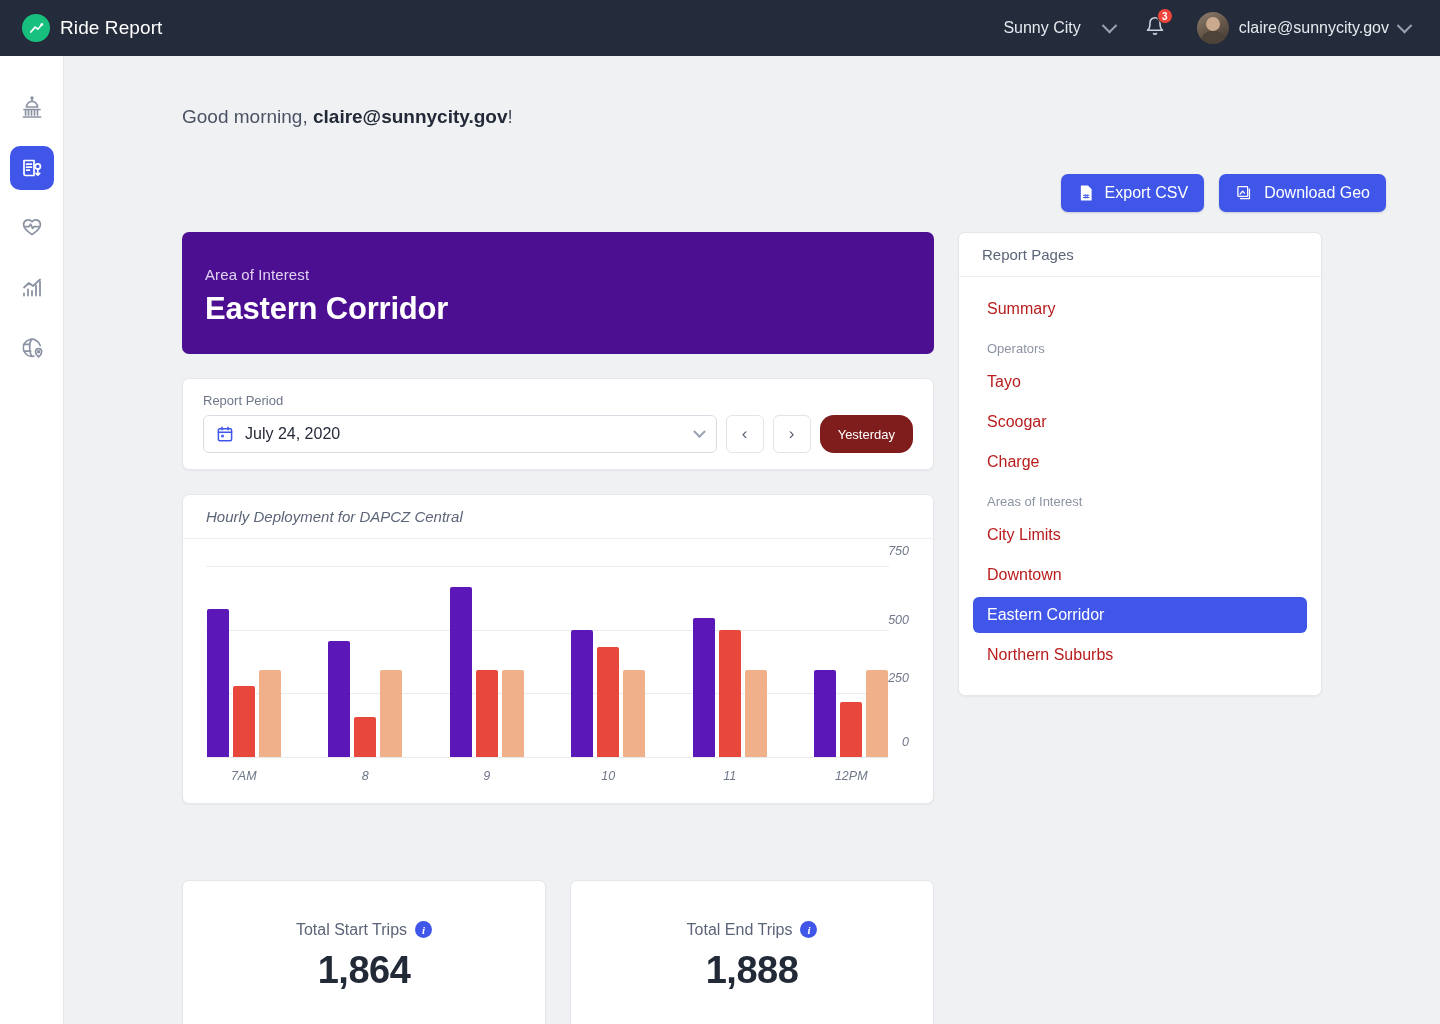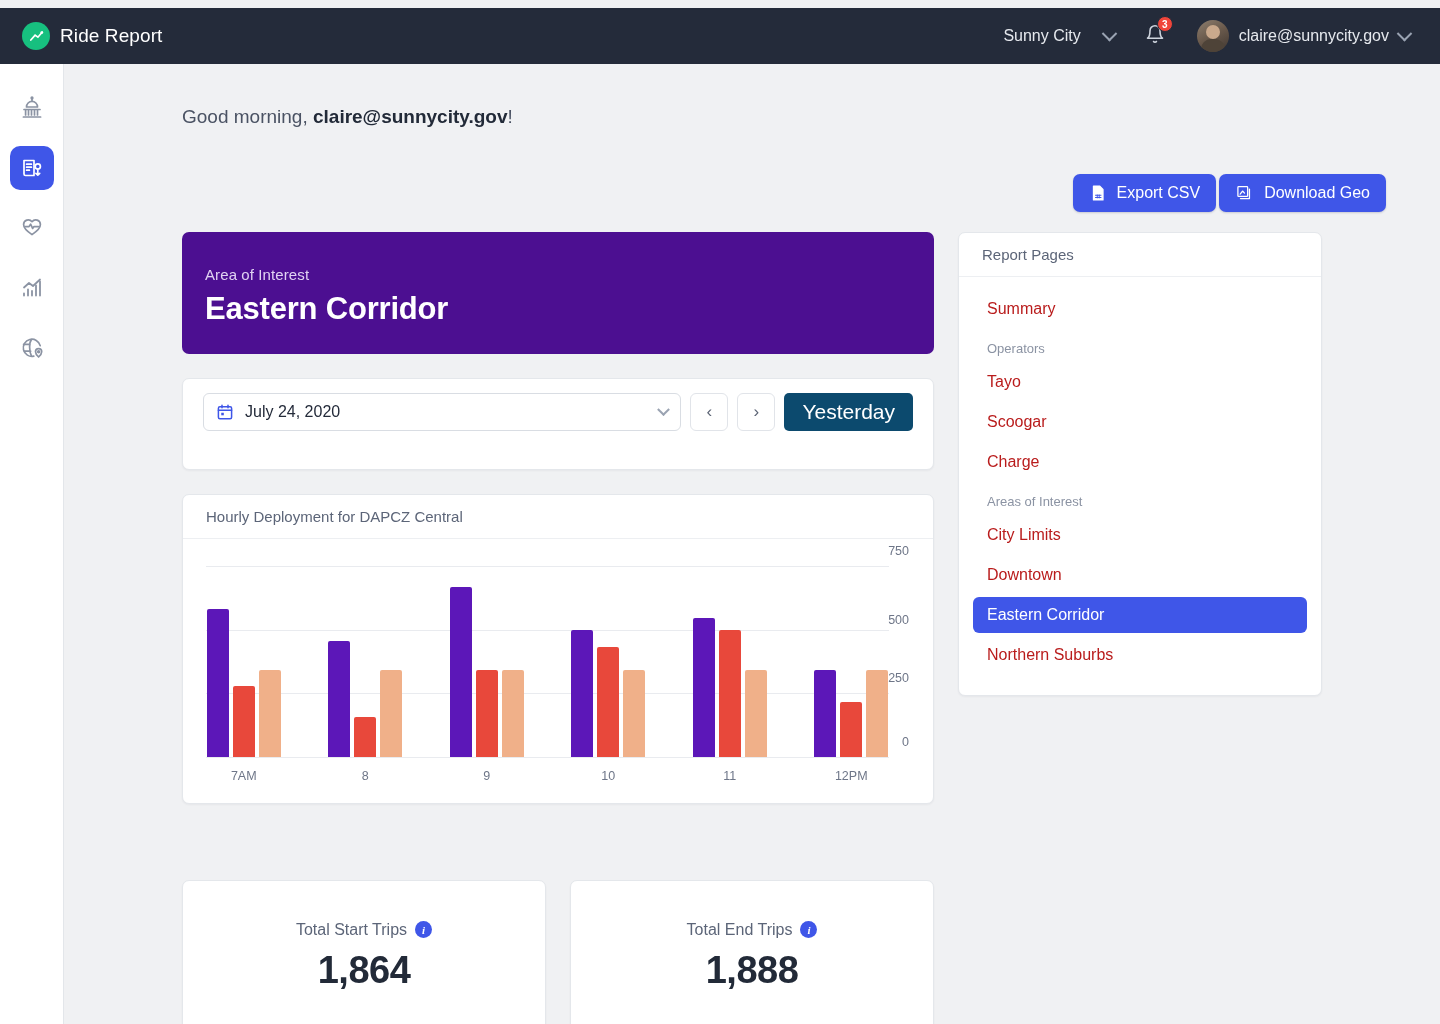--- a/index.html
+++ b/index.html
@@ -7,21 +7,21 @@
   html, body {
     width: 1440px; height: 1024px;
     font-family: "Liberation Sans", sans-serif;
     background: #f0f1f3;
     overflow: hidden;
     -webkit-font-smoothing: antialiased;
   }
 
   
   .topbar {
-    position: absolute; top: 8px; left: 0; width: 1440px; height: 56px;
+    position: absolute; top: 0; left: 0; width: 1440px; height: 56px;
     background: #242b3a;
     display: flex; align-items: center;
     z-index: 30;
   }
   .brand { display: flex; align-items: center; gap: 10px; margin-left: 22px; }
   .brand-logo {
     width: 28px; height: 28px; border-radius: 50%;
     background: #17c07f; display: flex; align-items: center; justify-content: center;
   }
   .brand-name { color: #fff; font-size: 19px; letter-spacing: .1px; }
@@ -71,21 +71,21 @@
   .rail-item.active { background: #3f56e8; color: #fff; }
 
   
   .page { position: absolute; top: 56px; left: 64px; width: 1376px; height: 968px; }
   .greeting { position: absolute; left: 118px; top: 50px; font-size: 19px; color: #4a5263; }
   .greeting b { color: #222a38; font-weight: bold; }
   .page-title {
     position: absolute; left: 117px; top: 82px;
     font-size: 38px; font-weight: bold; color: #222a38; letter-spacing: -.4px;
   }
-  .actions { position: absolute; right: 54px; top: 118px; display: flex; gap: 3px; }
+  .actions { position: absolute; right: 54px; top: 118px; display: flex; gap: 15px; }
   .btn-primary {
     display: flex; align-items: center; gap: 10px;
     background: #3f56e8; color: #fff; border: none; border-radius: 7px;
     font-size: 16px; font-family: inherit; padding: 10px 16px; cursor: pointer;
     box-shadow: 0 1px 2px rgba(20,30,60,.18);
   }
 
   
   .aoi {
     position: absolute; left: 118px; top: 176px; width: 752px; height: 122px;
@@ -107,26 +107,26 @@
   }
   .date-value { font-size: 16px; color: #242b3a; }
   .date-caret { margin-left: auto; width: 9px; height: 9px;
     border-right: 2px solid #9aa3b2; border-bottom: 2px solid #9aa3b2; transform: rotate(45deg) translate(-2px,-2px); }
   .nav-btn {
     width: 38px; height: 38px; border: 1px solid #e1e4e9; border-radius: 6px; background: #fff;
     display: flex; align-items: center; justify-content: center; cursor: pointer; color:#5b6374;
     font-size: 17px; font-family: inherit;
   }
   .yesterday-btn {
-    height: 38px; background: #0c4a6e; color: #fff; border: none; border-radius: 5px;
-    padding: 0 18px; font-size: 21px; font-family: inherit; cursor: pointer;
-  }
-
-  
-  .chart-card { position: absolute; left: 118px; top: 438px; width: 752px; height: 310px; }
+    height: 38px; background: #7f1d1d; color: #fff; border: none; border-radius: 14px;
+    padding: 0 18px; font-size: 13px; font-family: inherit; cursor: pointer;
+  }
+
+  
+  .chart-card { position: absolute; left: 118px; top: 438px; width: 752px; height: 310px; font-style: italic; }
   .chart-head { height: 44px; border-bottom: 1px solid #edeff2; display: flex; align-items: center; padding-left: 23px; }
   .chart-title { font-size: 15px; color: #5c6578; }
   .plot { position: relative; height: 264px; }
   .gridline { position: absolute; left: 23px; right: 44px; height: 1px; background: #e9ebef; }
   .ytick { position: absolute; right: 24px; font-size: 12.5px; color: #6e7688; transform: translateY(-50%); }
   .bars { position: absolute; left: 23px; right: 44px; top: 0; bottom: 0; display: flex; }
   .group { flex: 1; display: flex; align-items: flex-end; justify-content: center; gap: 4px; position: relative; }
   .bar { width: 22px; border-radius: 2px 2px 0 0; }
   .xtick { position: absolute; bottom: -26px; left: 50%; transform: translateX(-50%);
            font-size: 12.5px; color: #6e7688; white-space: nowrap; }
@@ -257,20 +257,21 @@
       <span>Download Geo</span>
     </button>
   </div>
 
   <div class="aoi">
     <div class="aoi-kicker">Area of Interest</div>
     <div class="aoi-name">Eastern Corridor</div>
   </div>
 
   <div class="card period">
+    <div class="period-label">Report Period</div>
     <div class="period-row">
       <div class="date-select">
         <svg width="18" height="18" viewBox="0 0 24 24" fill="none" stroke="#3f56e8" stroke-width="2" stroke-linecap="round" stroke-linejoin="round">
           <rect x="3.2" y="5" width="17.6" height="16" rx="2"></rect>
           <path d="M3.2 9.6 H20.8"></path>
           <path d="M8 3 V6.4 M16 3 V6.4"></path>
           <rect x="7" y="13" width="3.4" height="3.4" fill="#3f56e8" stroke="none"></rect>
         </svg>
         <span class="date-value">July 24, 2020</span>
         <span class="date-caret"></span>

